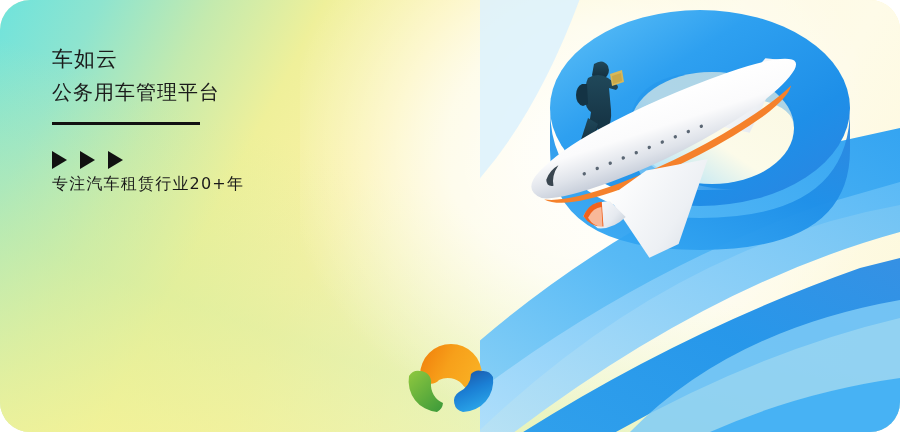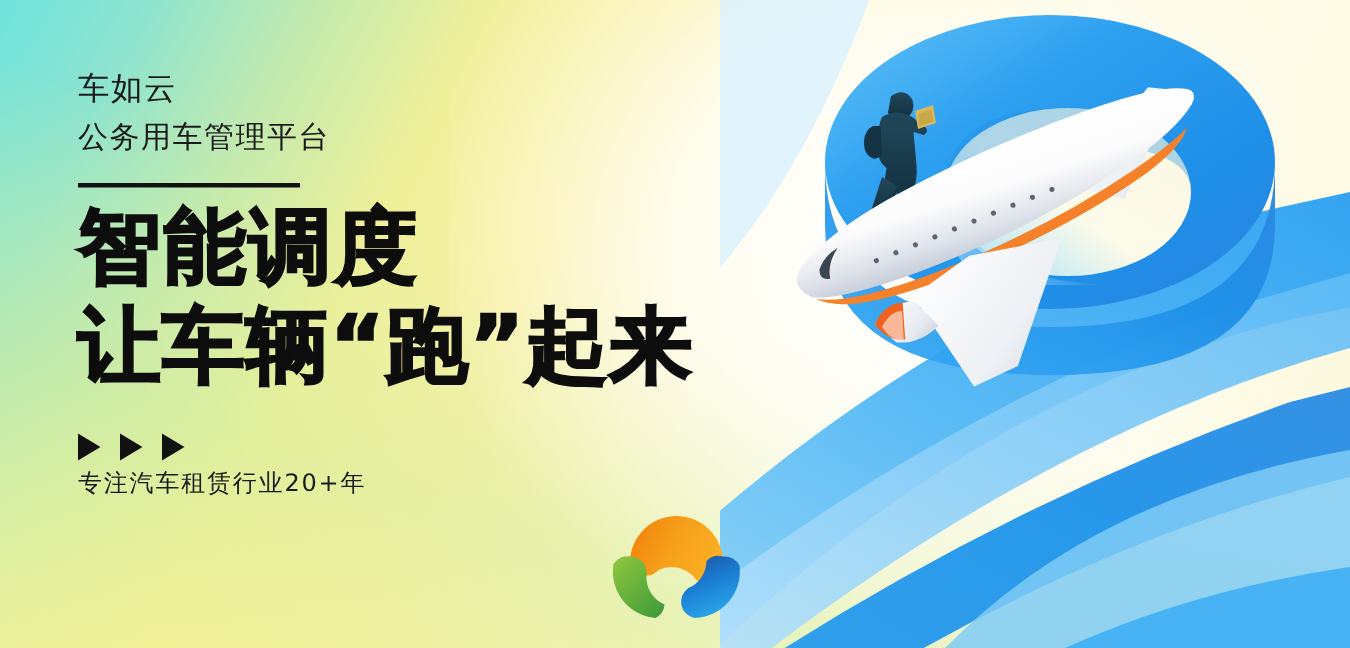--- a/index.html
+++ b/index.html
@@ -10,20 +10,21 @@
   body {
     font-family: "Liberation Sans", sans-serif;
   }
 
   #banner {
     position: relative;
     width: 900px;
     height: 432px;
     overflow: hidden;
     background: #fdf6d0;
+    border-radius: 30px;
   }
 
   
   .bg-base {
     position: absolute;
     inset: 0;
     background:
       linear-gradient(118deg,
         #6fe3dc 0%,
         #8ee4cf 9%,
@@ -292,24 +293,20 @@
           </g>
         </g>
       </g>
     </svg>
   </div>
 
   <div class="text-col">
     <div class="brand-name">车如云</div>
     <div class="brand-sub">公务用车管理平台</div>
     <div class="divider"></div>
-    <div class="headline">
-      <div class="ln1">智能调度</div>
-      <div class="ln2">让车辆“跑”起来</div>
-    </div>
     <div class="arrows">
       <span class="tri"></span>
       <span class="tri"></span>
       <span class="tri"></span>
     </div>
     <div class="tagline">专注汽车租赁行业20+年</div>
   </div>
 
   <div class="logo">
     <svg width="106" height="82" viewBox="0 0 106 82" xmlns="http://www.w3.org/2000/svg">

